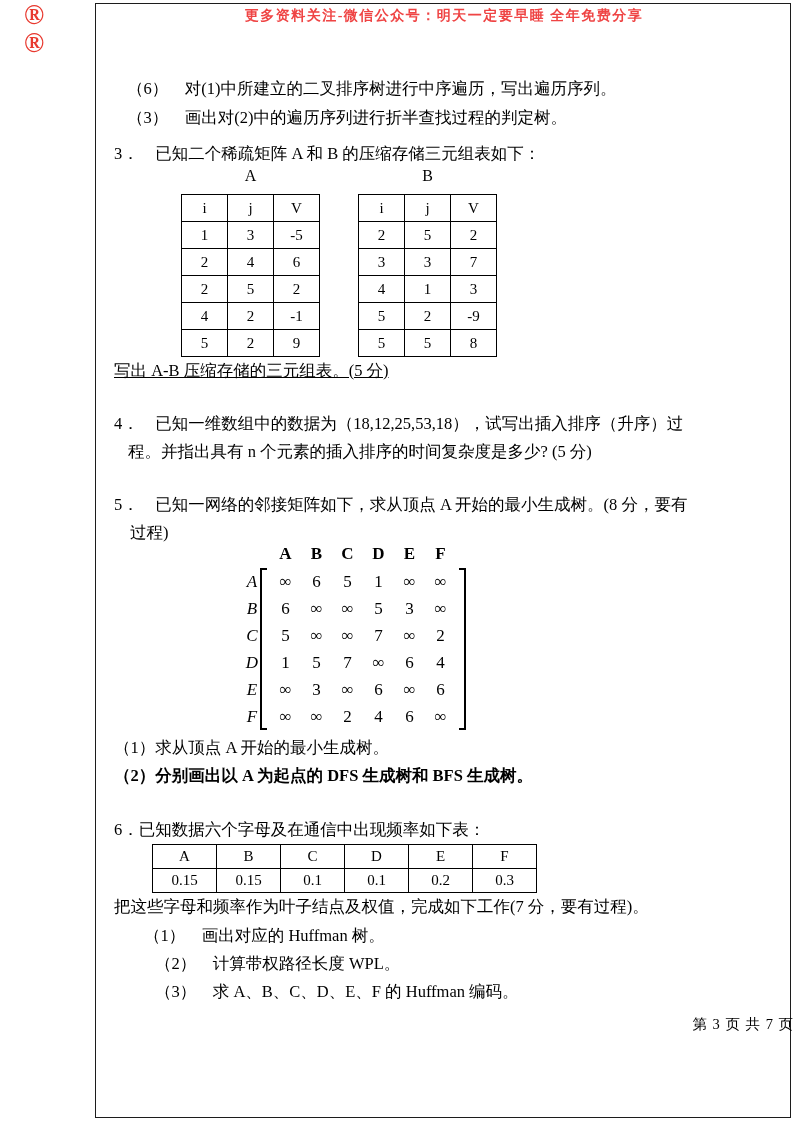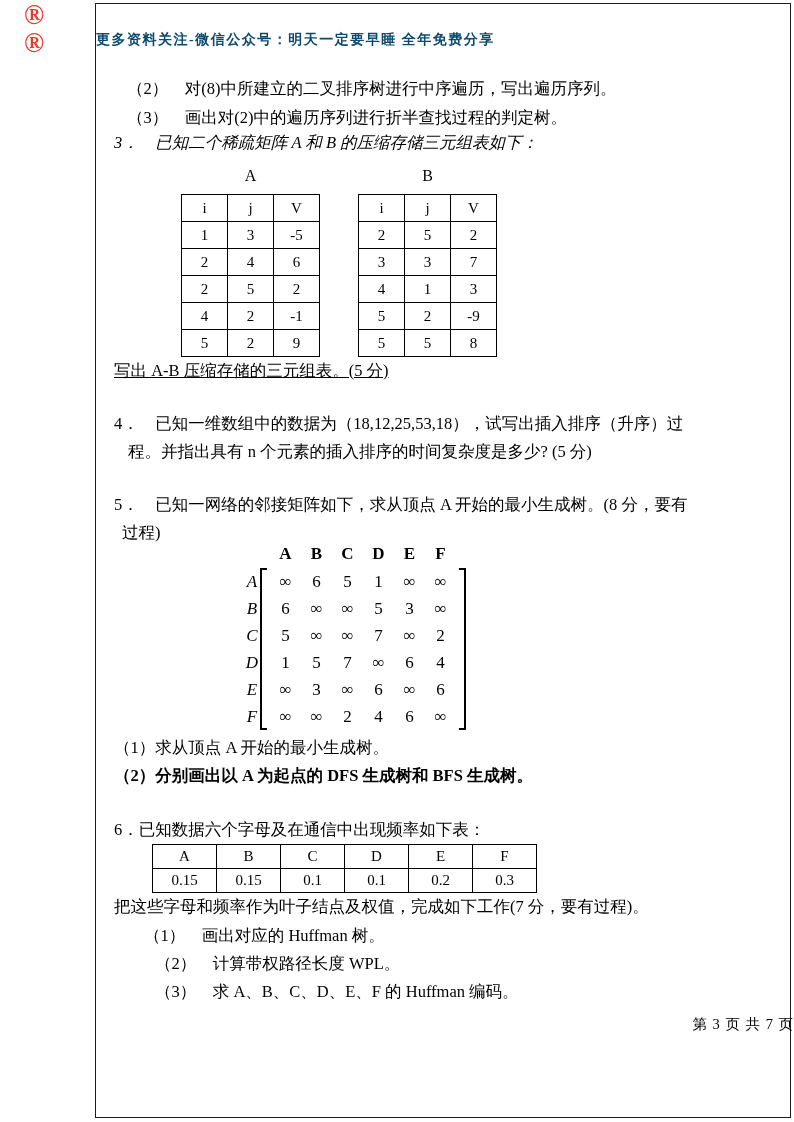--- a/index.html
+++ b/index.html
@@ -15,22 +15,22 @@
     position:absolute; left:95px; top:3px; width:696px; height:1115px;
     border:1px solid #1c1c1c;
   }
   .wm {
     position:absolute; left:17px; width:34px;
     color:#e8392f; font-size:27px; line-height:28px; font-weight:bold;
     text-align:center;
   }
   .promo {
     position:absolute; left:96px; top:7px; width:696px;
-    color:#0c4a6e; font-weight:bold;
-    font-size:14px; letter-spacing:1.5px; white-space:pre;margin-top:24px;
+    text-align:center; color:#ef4444; font-weight:bold;
+    font-size:14px; letter-spacing:1.5px; white-space:pre;
   }
   .line {
     position:absolute; font-size:16.5px; line-height:22px; white-space:pre;
   }
   .u { text-underline-offset:3px;margin-top:8px; }
   .tlabel {
     position:absolute; width:139px; text-align:center; font-size:16px;
   }
   table.ttable { position:absolute; border-collapse:collapse; }
   table.ttable td {
@@ -67,24 +67,24 @@
 </head>
 <body>
 
 <div class="frame"></div>
 
 <div class="wm" style="top:1px;">®</div>
 <div class="wm" style="top:29px;">®</div>
 
 <div class="promo">更多资料关注-微信公众号：明天一定要早睡 全年免费分享</div>
 
-<div class="line" style="left:127px;top:78px;">（2）　对(8)中所建立的二叉排序树进行中序遍历，写出遍历序列。</div>
+<div class="line" style="left:127px;top:78px;">（6）　对(1)中所建立的二叉排序树进行中序遍历，写出遍历序列。</div>
 <div class="line" style="left:127px;top:107px;">（3）　画出对(2)中的遍历序列进行折半查找过程的判定树。</div>
 
-<div class="line" style="left:114px;top:132px;font-style:italic;">3．　已知二个稀疏矩阵 A 和 B 的压缩存储三元组表如下：</div>
+<div class="line" style="left:114px;top:143px;">3．　已知二个稀疏矩阵 A 和 B 的压缩存储三元组表如下：</div>
 
 <div class="tlabel" style="left:181px;top:167px;">A</div>
 <div class="tlabel" style="left:358px;top:167px;">B</div>
 
 <table class="ttable" style="left:181px;top:194px;">
   <tbody>
       <tr>
     <td>i</td>
     <td>j</td>
     <td>V</td>
@@ -151,21 +151,21 @@
       </tr>
 </tbody>
   </table>
 
 <div class="line" style="left:114px;top:360px;text-decoration:underline;">写出 A-B 压缩存储的三元组表。(5 分)</div>
 
 <div class="line" style="left:114px;top:413px;"><span>4．　已知一维数组中的数据为（18,12,25,53,</span><span class="u">18</span><span>），试写出插入排序（升序）过</span></div>
 <div class="line" style="left:128px;top:441px;">程。并指出具有 n 个元素的插入排序的时间复杂度是多少? (5 分)</div>
 
 <div class="line" style="left:114px;top:494px;">5．　已知一网络的邻接矩阵如下，求从顶点 A 开始的最小生成树。(8 分，要有</div>
-<div class="line" style="left:122px;top:522px;text-align:center;">过程)</div>
+<div class="line" style="left:130px;top:522px;text-align:center;">过程)</div>
 
 <div class="matrix">
   <div class="mhead">
     <span>A</span><span>B</span><span>C</span><span>D</span><span>E</span><span>F</span>
   </div>
   <div class="mbody">
     <div class="mlabels">
       <div>A</div>
       <div>B</div>
       <div>C</div>

